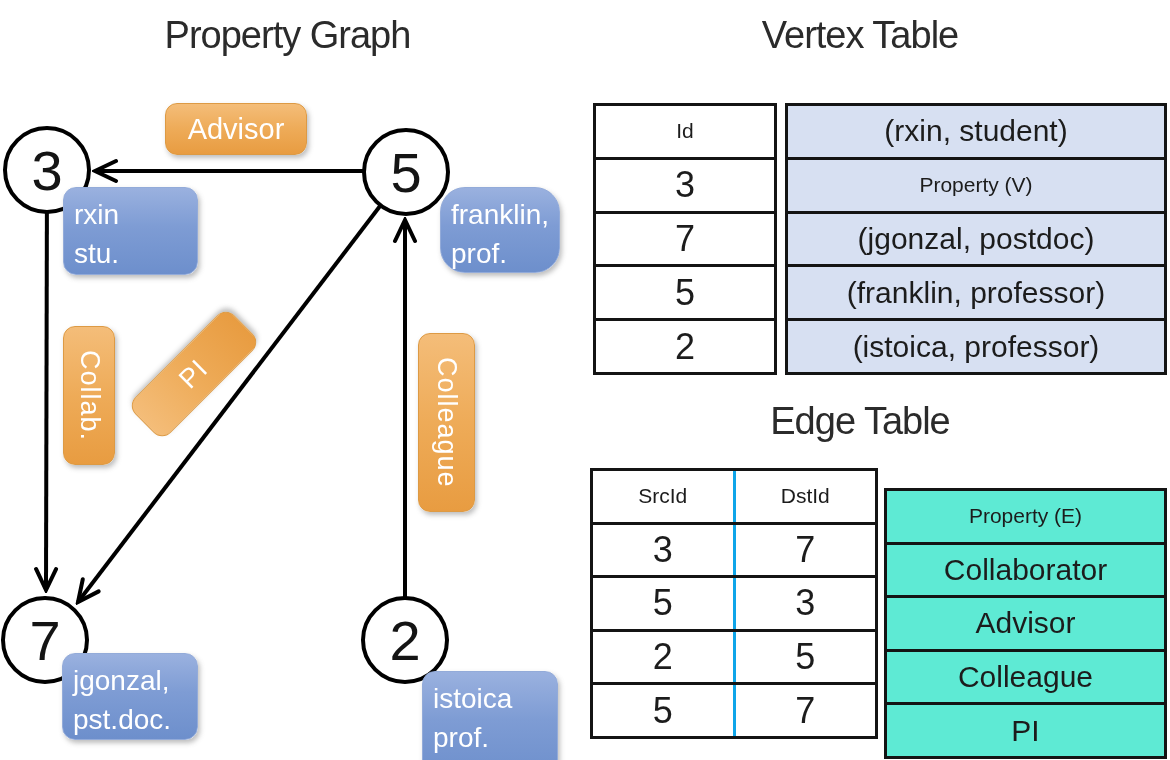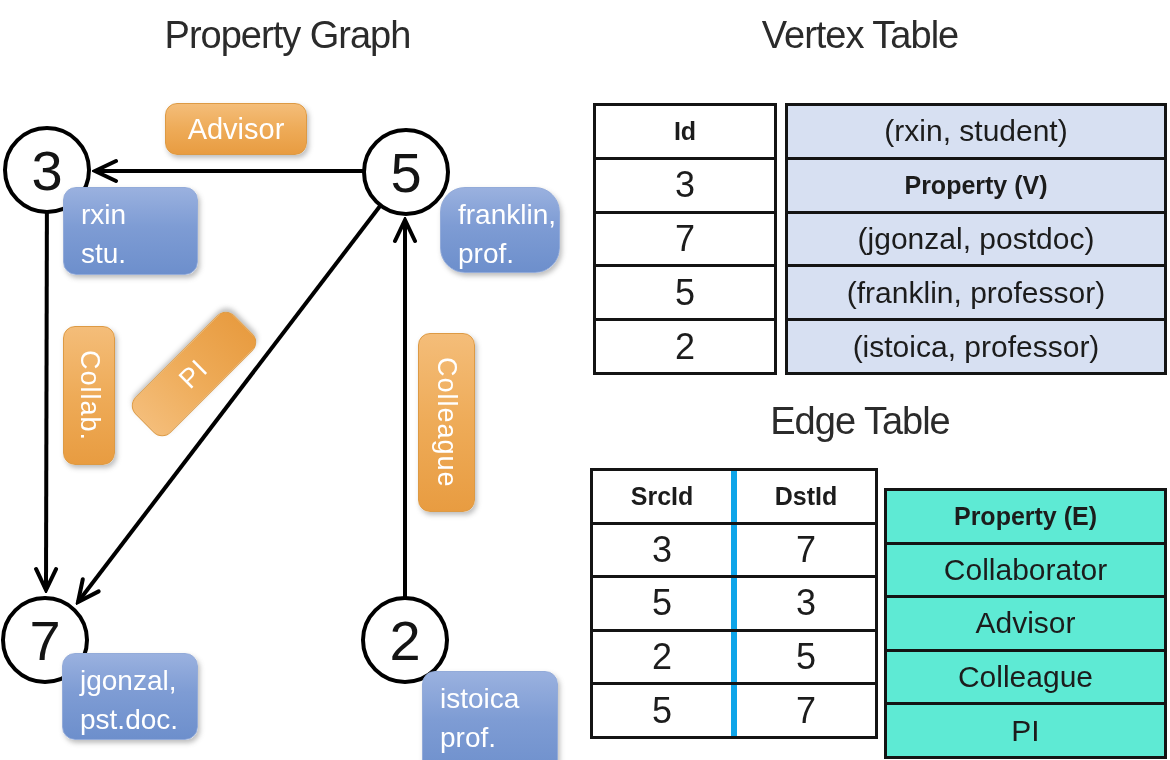--- a/index.html
+++ b/index.html
@@ -23,21 +23,21 @@
                    font-size:56px; color:#141414; }
   .c3 { left:3px;   top:126px; }
   .c5 { left:362px; top:128px; }
   .c7 { left:1px;   top:596px; }
   .c2 { left:361px; top:596px; }
 
   .vprop { position:absolute; z-index:4; border-radius:13px; color:#fff;
            background:linear-gradient(180deg,#9ab1df 0%, #7e9cd4 45%, #6d8fcc 100%);
            border:1px solid #93abd9;
            box-shadow:2px 3px 5px rgba(110,110,110,0.45);
-           font-size:28px; line-height:1.38; padding:8px 8px 8px 17px; }
+           font-size:28px; line-height:1.38; padding:8px 8px 8px 10px; }
   .vp-rxin     { left:63px;  top:187px; width:135px; height:88px; }
   .vp-franklin { left:440px; top:187px; width:120px; height:86px;border-radius:25px; }
   .vp-jgonzal  { left:62px;  top:653px; width:136px; height:87px; }
   .vp-istoica  { left:422px; top:652px; width:136px; height:108px;margin-top:19px; }
   .vprop span { display:block; }
 
   .eprop { position:absolute; z-index:2; border-radius:12px; color:#fff;
            background:linear-gradient(180deg,#f4bd79 0%, #eeab58 50%, #e89c41 100%);
            border:1px solid #dd9a44;
            box-shadow:2px 3px 5px rgba(110,110,110,0.45);
@@ -46,29 +46,29 @@
   .ep-collab    { left:63px;  top:326px; width:52px;  height:139px; }
   .ep-colleague { left:418px; top:333px; width:57px;  height:179px; }
   .ep-pi        { left:169px; top:304px; width:50px;  height:140px; transform:rotate(-135deg); }
   .vtext { writing-mode:vertical-rl; text-orientation:mixed; font-size:27px; letter-spacing:1px; }
 
   
   .tbl-part { position:absolute; border:3px solid #141414; display:flex; flex-direction:column; background:#fff; }
   .trow { flex:1; display:flex; border-bottom:3px solid #141414; }
   .trow:last-child { border-bottom:none; }
   .tcell { flex:1; display:flex; align-items:center; justify-content:center; white-space:nowrap; }
-  .hdr  { font-weight:bold; font-size:25px; }
+  .hdr  { font-weight:normal; font-size:21px; }
   .num  { font-size:36px; }
   .txt  { font-size:30px; }
 
   .vt-ids   { left:593px; top:103px; width:184px; height:272px; }
   .vt-props { left:785px; top:103px; width:382px; height:272px; background:#d7e0f2; }
 
   .et-ids   { left:590px; top:468px; width:288px; height:271px; }
-  .et-ids .tcell + .tcell { border-left:6px solid #0ea5e9; }
+  .et-ids .tcell + .tcell { border-left:3px solid #0ea5e9; }
   .et-props { left:884px; top:488px; width:283px; height:271px; background:#5eead4; }
 </style>
 </head>
 <body>
 
 <div class="stage">
 
   <div class="big-title title-graph">Property Graph</div>
   <div class="big-title title-vertex">Vertex Table</div>
   <div class="big-title title-edge">Edge Table</div>

